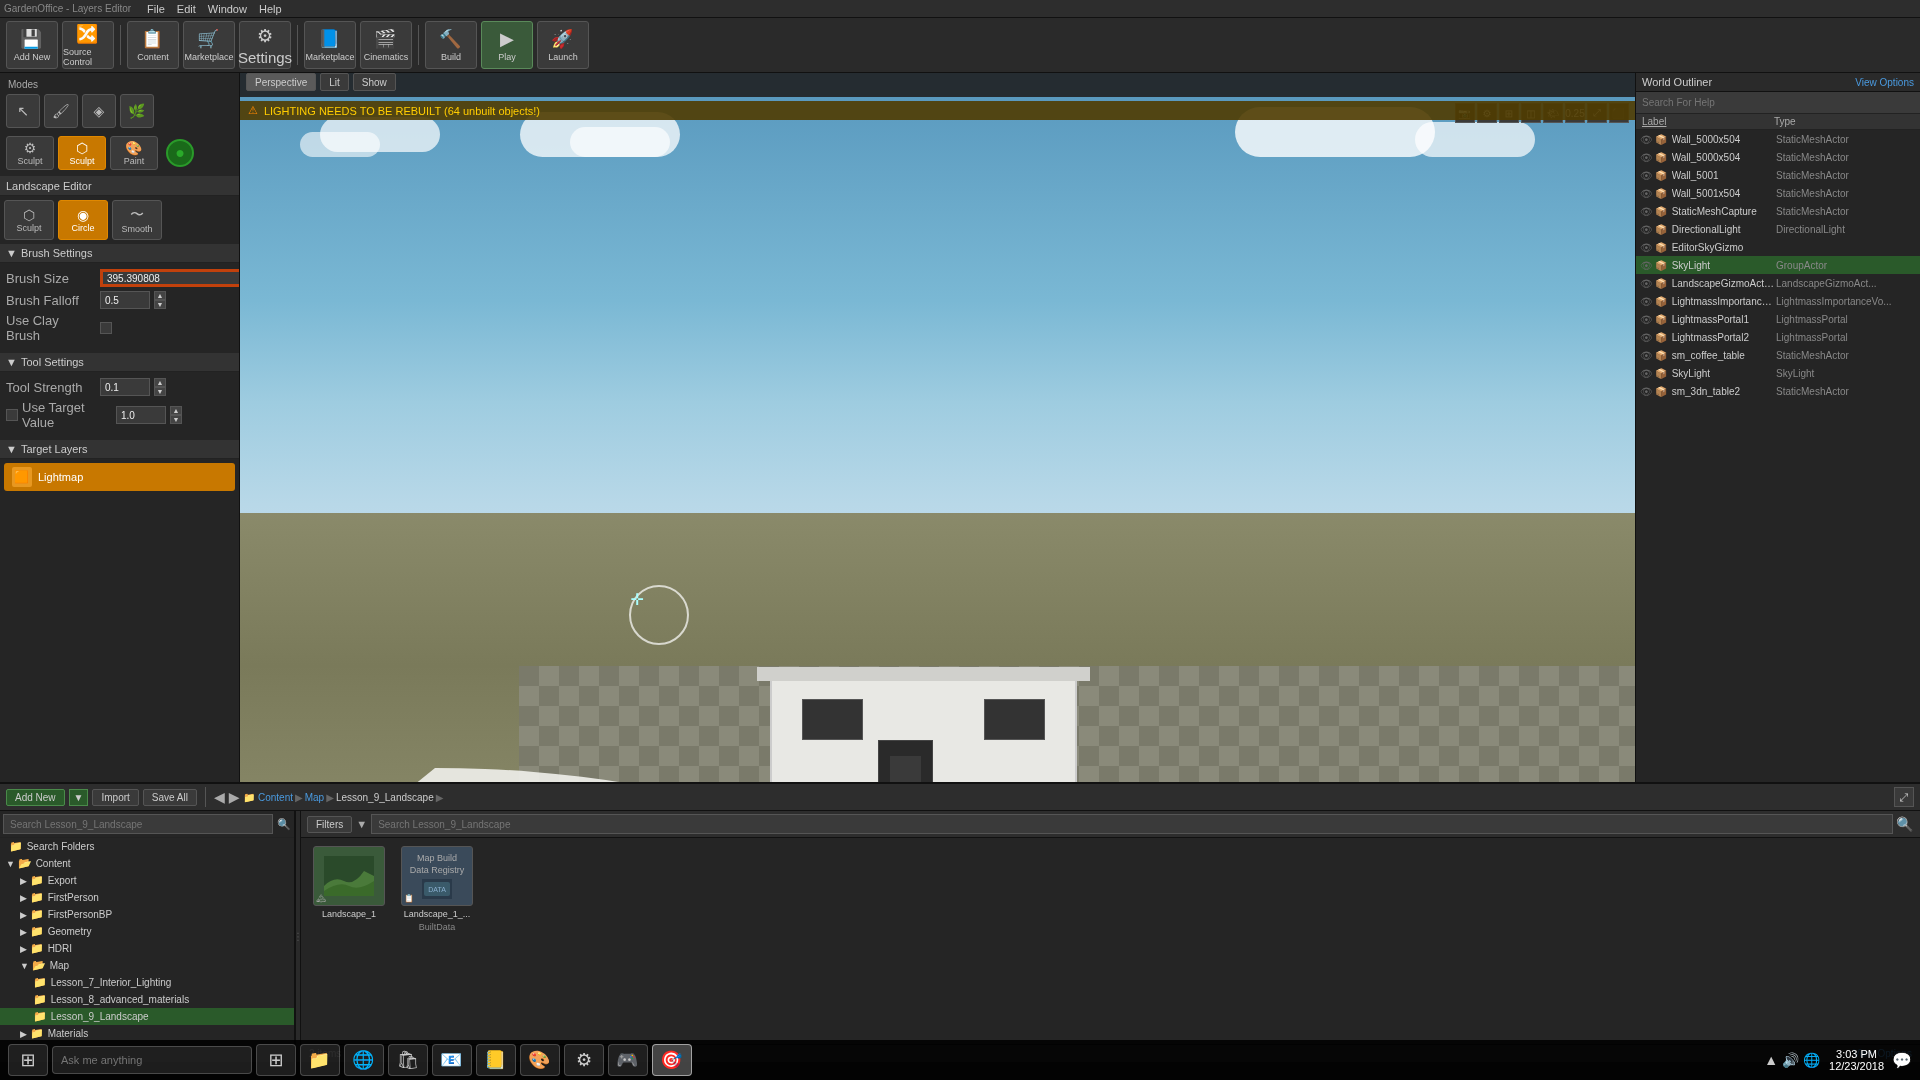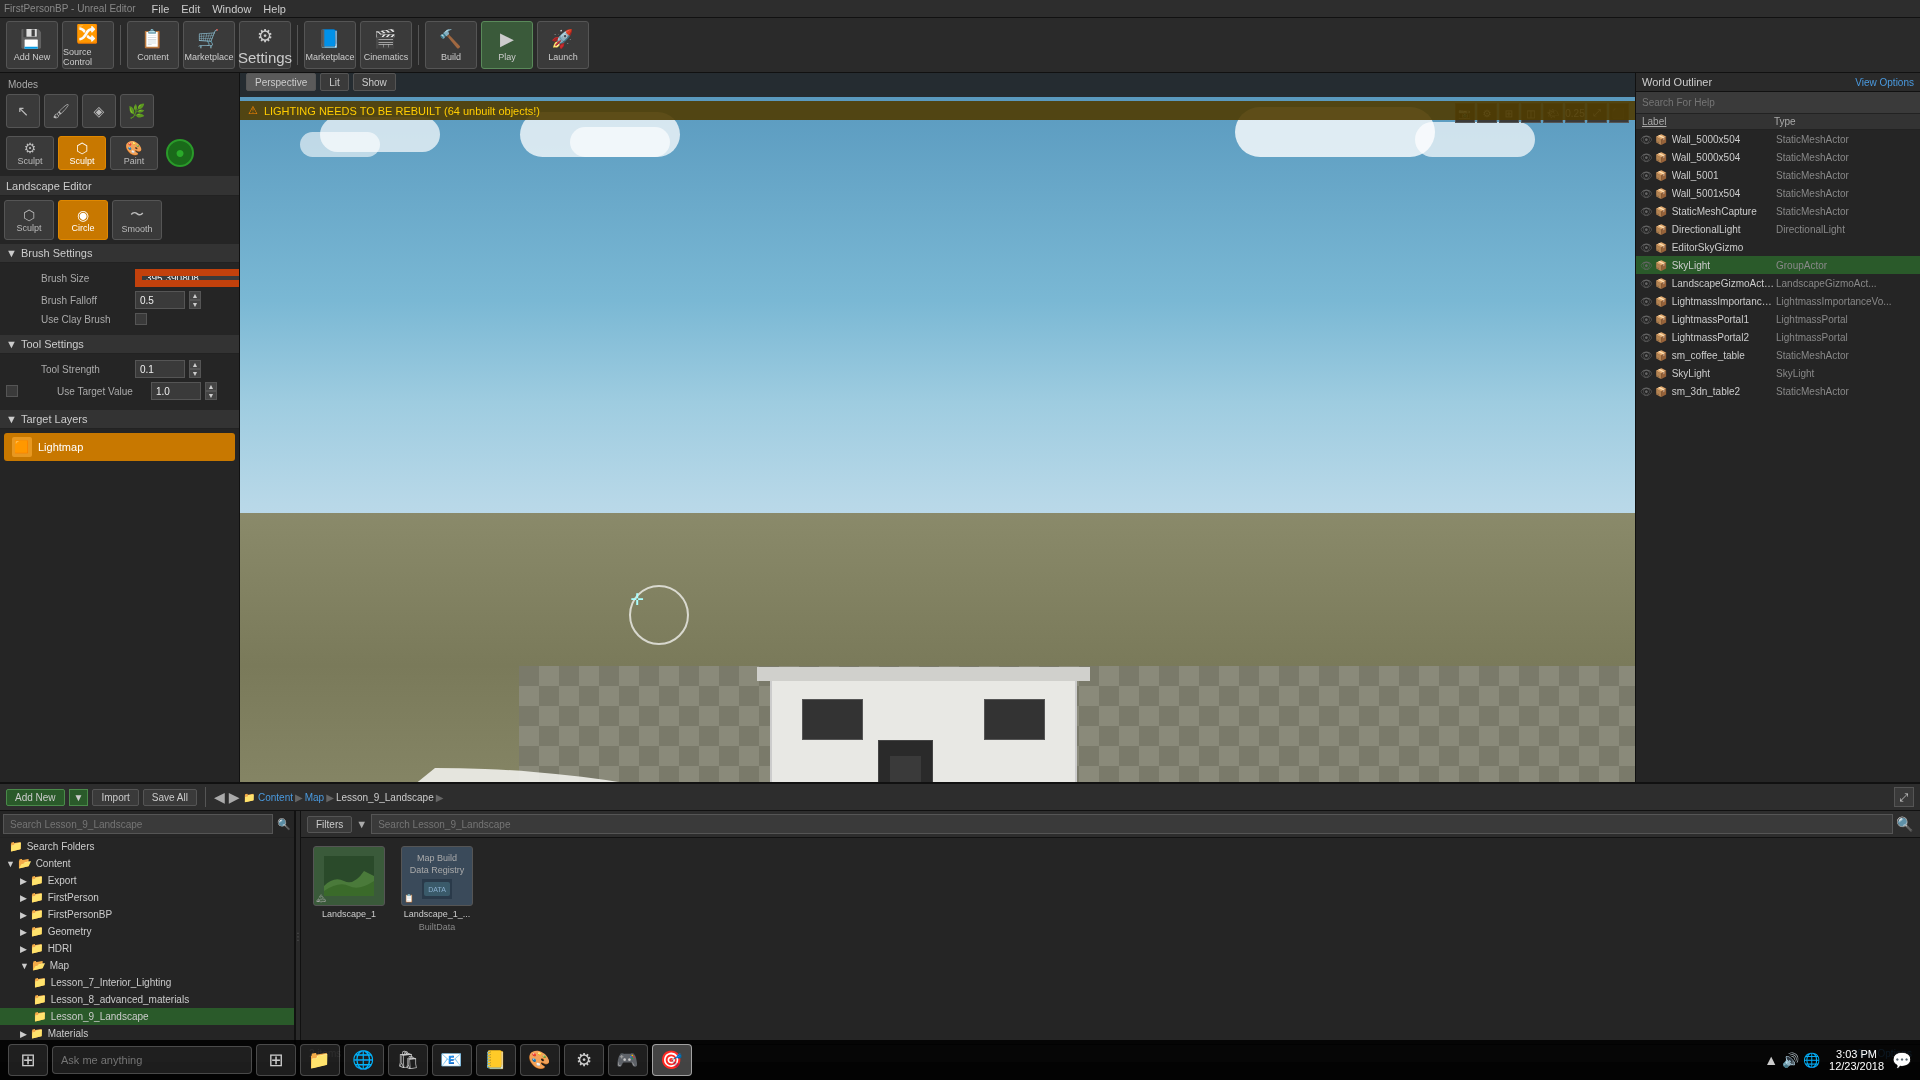--- a/index.html
+++ b/index.html
@@ -24,22 +24,22 @@
     #left-panel-top { padding: 4px; border-bottom: 1px solid #333; }
     .tool-icons-row { display: flex; gap: 4px; flex-wrap: wrap; padding: 2px; }
     .tool-icon { width: 34px; height: 34px; background: #3a3a3a; border: 1px solid #555; border-radius: 3px; display: flex; flex-direction: column; align-items: center; justify-content: center; cursor: pointer; font-size: 9px; color: #bbb; }
     .tool-icon.active { background: #c87800; border-color: #e08800; color: #fff; }
     .tool-icon .t-ico { font-size: 14px; }
 
     .section-header { background: #333; padding: 3px 6px; font-size: 11px; color: #ccc; cursor: pointer; border-bottom: 1px solid #222; display: flex; align-items: center; gap: 4px; }
     .section-content { padding: 6px; }
 
     .prop-row { display: flex; align-items: center; margin-bottom: 4px; gap: 4px; }
-    .prop-label { width: 90px; font-size: 10px; color: #aaa; flex-shrink: 0; margin-left: 35px; }
-    .prop-input { flex: 1; background: #3a3a3a; border: 7px solid #c2410c; color: #eee; padding: 1px 4px; font-size: 10px; height: 18px; }
+    .prop-label { width: 90px; font-size: 13px; color: #aaa; flex-shrink: 0; }
+    .prop-input { flex: 1; background: #3a3a3a; border: 3px solid #c2410c; color: #eee; padding: 1px 4px; font-size: 10px; height: 18px; }
     .prop-input-small { width: 50px; background: #3a3a3a; border: 1px solid #555; color: #eee; padding: 1px 4px; font-size: 10px; height: 18px; }
     .prop-arrows { display: flex; flex-direction: column; }
     .prop-arrow { font-size: 7px; background: #444; border: 1px solid #555; color: #ccc; cursor: pointer; width: 12px; height: 9px; display: flex; align-items: center; justify-content: center; line-height: 1; }
     .checkbox { width: 12px; height: 12px; background: #3a3a3a; border: 1px solid #555; }
 
     .target-layer { background: #c87800; padding: 4px 8px; border-radius: 3px; display: flex; align-items: center; gap: 6px; margin: 4px; color: #fff; font-size: 11px; }
     .layer-icon { width: 20px; height: 20px; background: #e89820; border-radius: 2px; display: flex; align-items: center; justify-content: center; font-size: 12px; }
 
     
     #viewport { flex: 1; position: relative; background: #4a7a9a; overflow: hidden; }
@@ -121,21 +121,21 @@
 
     
     .brush-circle { position: absolute; width: 60px; height: 60px; border: 2px solid rgba(255,255,255,0.7); border-radius: 50%; pointer-events: none; }
 
     .wo-eye { color: #666; font-size: 10px; margin-right: 2px; }
   </style>
 </head>
 <body>
 
 <div id="menu-bar">
-  <span style="color:#888; margin-right:16px; font-size:10px;">FirstPersonBP - Unreal Editor</span>
+  <span style="color:#888; margin-right:16px; font-size:10px;">GardenOffice - Layers Editor</span>
   <span>File</span>
   <span>Edit</span>
   <span>Window</span>
   <span>Help</span>
 </div>
 
 <div id="toolbar">
   <div class="toolbar-btn">
     <span class="icon">💾</span>
     <span style="font-size:9px;">Add New</span>

